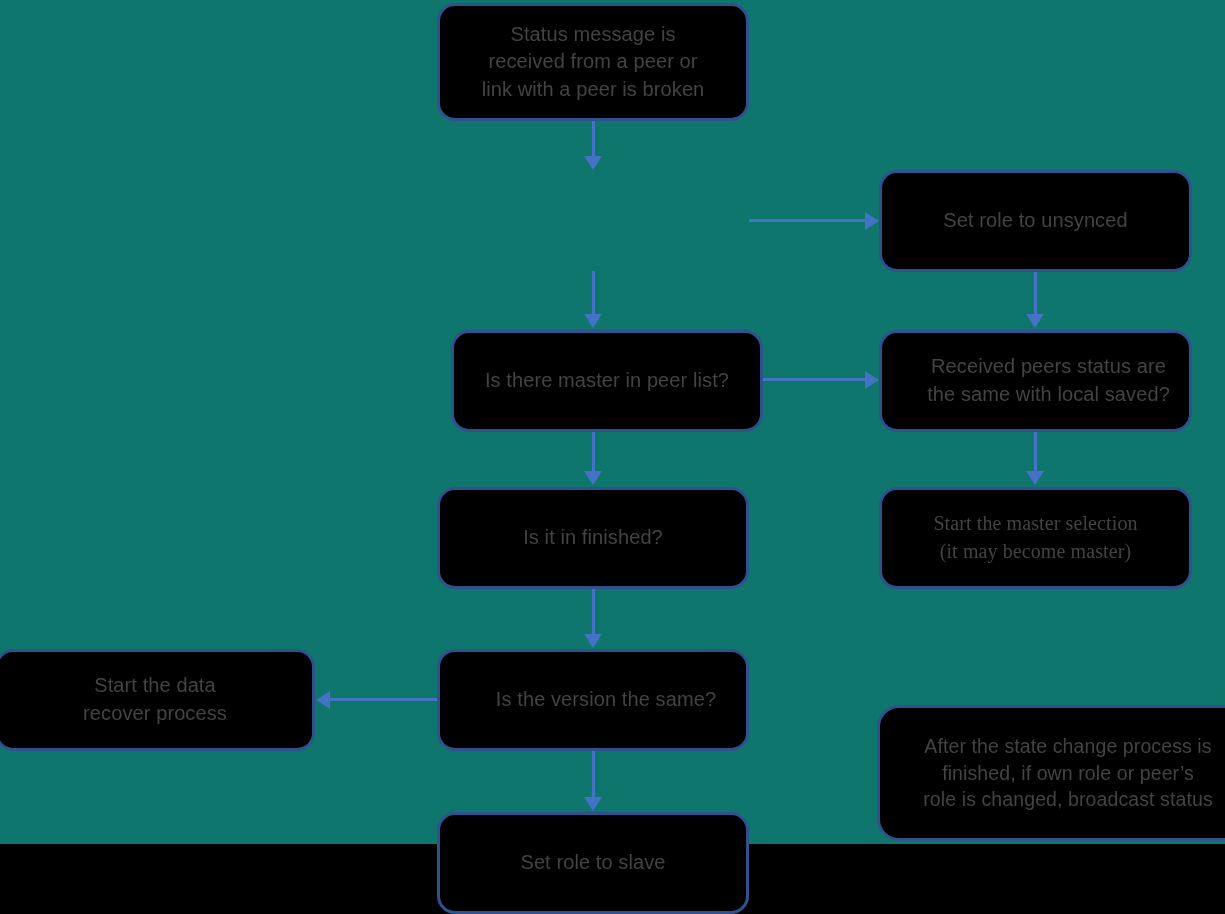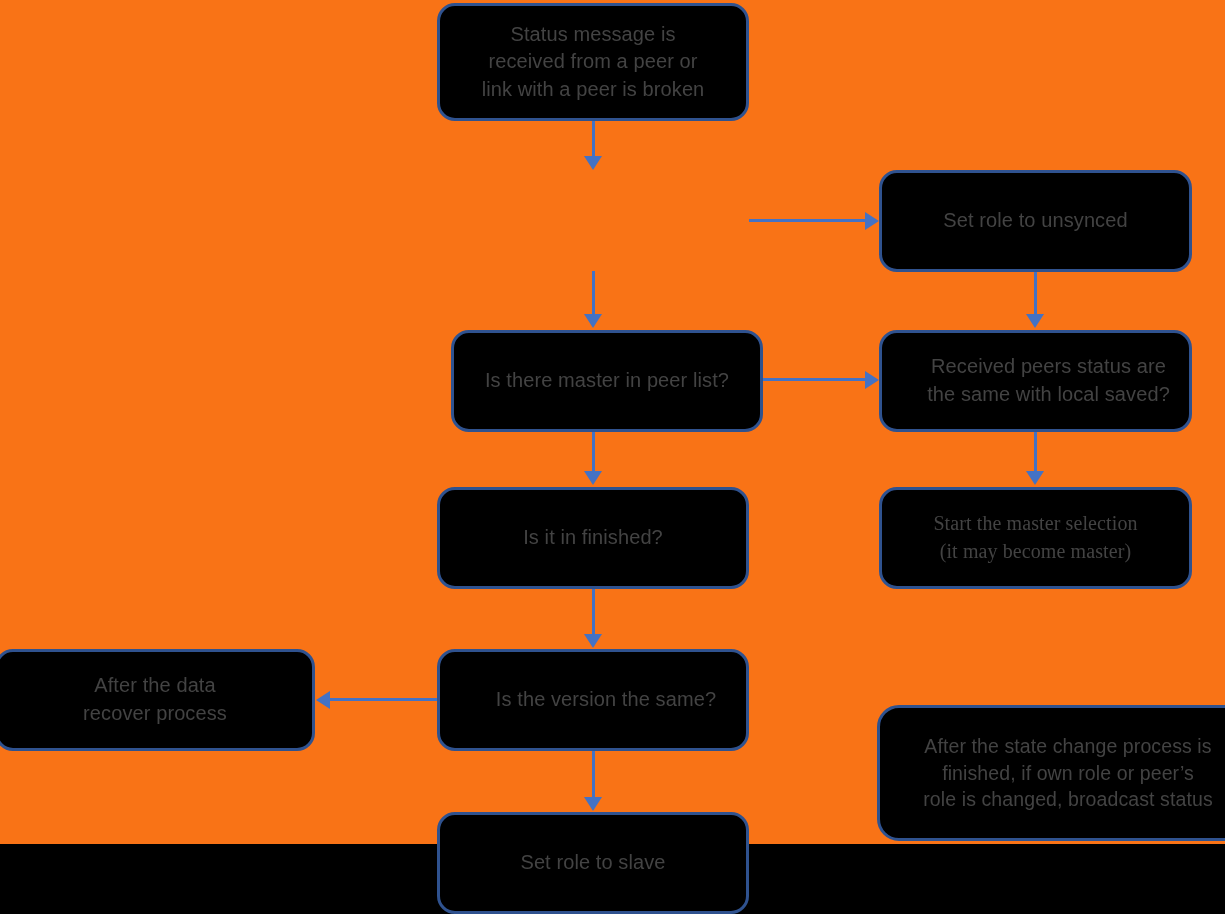--- a/index.html
+++ b/index.html
@@ -11,21 +11,21 @@
   body {
     width: 1225px;
     height: 914px;
     overflow: hidden;
     font-family: "Liberation Sans", sans-serif;
   }
   #canvas {
     position: relative;
     width: 1225px;
     height: 844px;
-    background: #f97316;
+    background: #0f766e;
   }
   .node {
     position: absolute;
     box-sizing: border-box;
     border: 3px solid #2f528f;
     border-radius: 18px;
     background: #000000;
     color: #434343;
     display: flex;
     align-items: center;
@@ -147,21 +147,21 @@
     <span class="label">Received peers status are
 the same with local saved?</span>
   </div>
 
   <div class="node" style="left:879px; top:487px; width:313px; height:102px;font-family:Liberation Serif, serif;">
     <span class="label">Start the master selection
 (it may become master)</span>
   </div>
 
   <div class="node" style="left:-5px; top:649px; width:320px; height:102px;">
-    <span class="label">After the data
+    <span class="label">Start the data
 recover process</span>
   </div>
 
   <div class="node note-node" style="left:843px; top:705px; width:382px; height:136px;">
     <span class="label">After the state change process is
 finished, if own role or peer’s
 role is changed, broadcast status</span>
   </div>
 
 </div>

